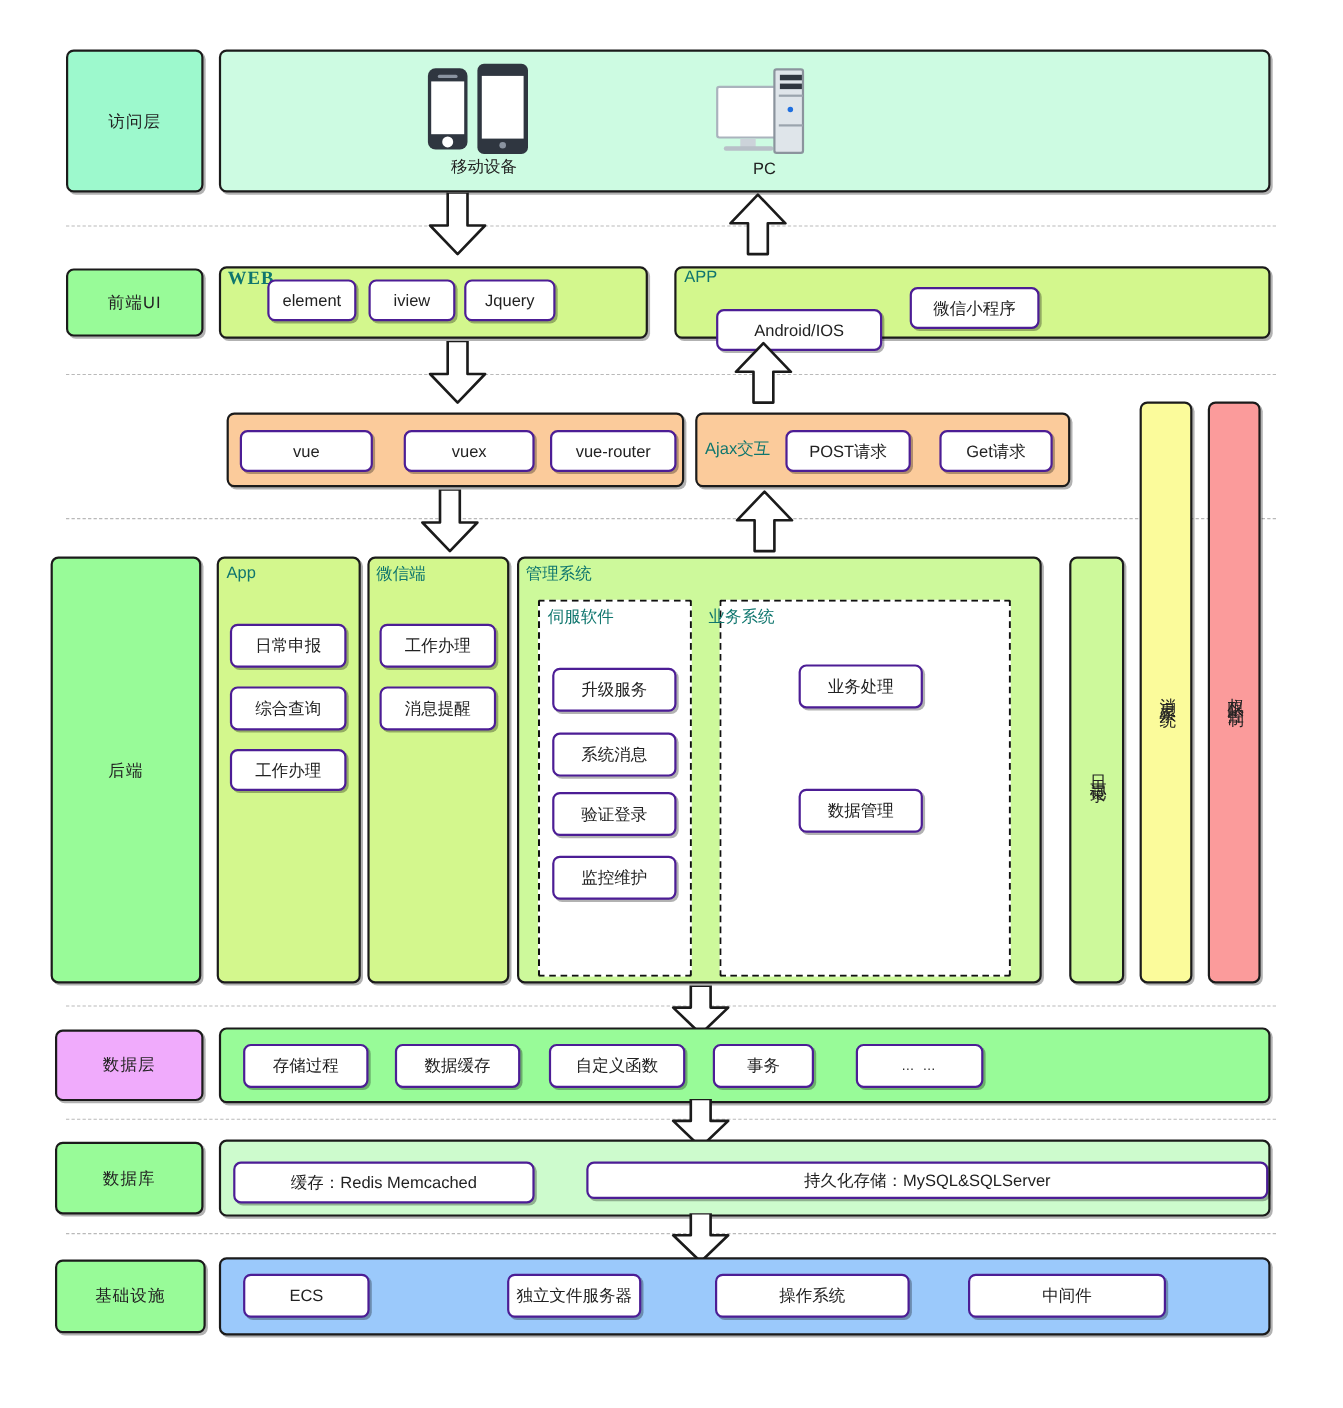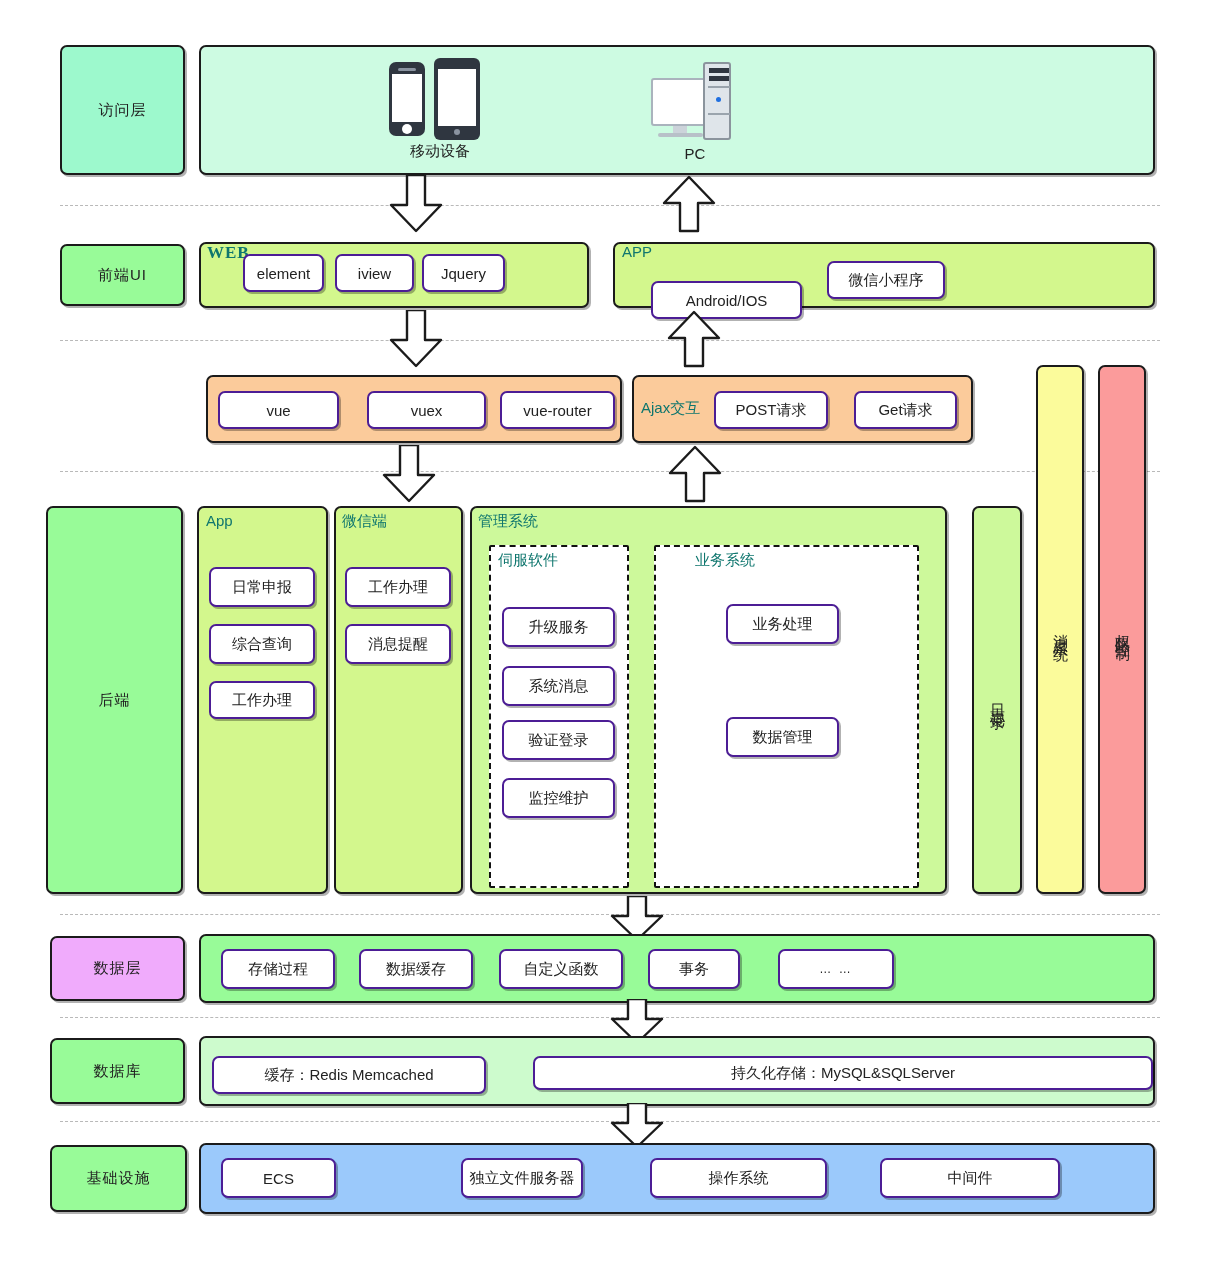--- a/index.html
+++ b/index.html
@@ -151,21 +151,21 @@
   <div class="grouptitle" style="left:478px;top:512px;">管理系统</div>
 
   <div class="dashbox" style="left:489px;top:545px;width:140px;height:343px;"></div>
   <div class="grouptitle" style="left:498px;top:551px;">伺服软件</div>
   <div class="chip" style="left:502px;top:607px;width:113px;height:40px;">升级服务</div>
   <div class="chip" style="left:502px;top:666px;width:113px;height:40px;">系统消息</div>
   <div class="chip" style="left:502px;top:720px;width:113px;height:40px;">验证登录</div>
   <div class="chip" style="left:502px;top:778px;width:113px;height:40px;">监控维护</div>
 
   <div class="dashbox" style="left:654px;top:545px;width:265px;height:343px;"></div>
-  <div class="grouptitle" style="left:695px;top:551px;font-family:Liberation Mono, monospace;">业务系统</div>
+  <div class="grouptitle" style="left:644px;top:551px;font-family:Liberation Mono, monospace;">业务系统</div>
   <div class="chip" style="left:726px;top:604px;width:113px;height:40px;">业务处理</div>
   <div class="chip" style="left:726px;top:717px;width:113px;height:40px;">数据管理</div>
 
   <div class="vbar" style="left:972px;top:506px;width:50px;height:388px;background:#cdf99b;">
     <span>日志记录</span>
   </div>
   <div class="vbar" style="left:1036px;top:365px;width:48px;height:529px;background:#fbfb9b;">
     <span>消息系统</span>
   </div>
   <div class="vbar" style="left:1098px;top:365px;width:48px;height:529px;background:#fb9b9b;">

